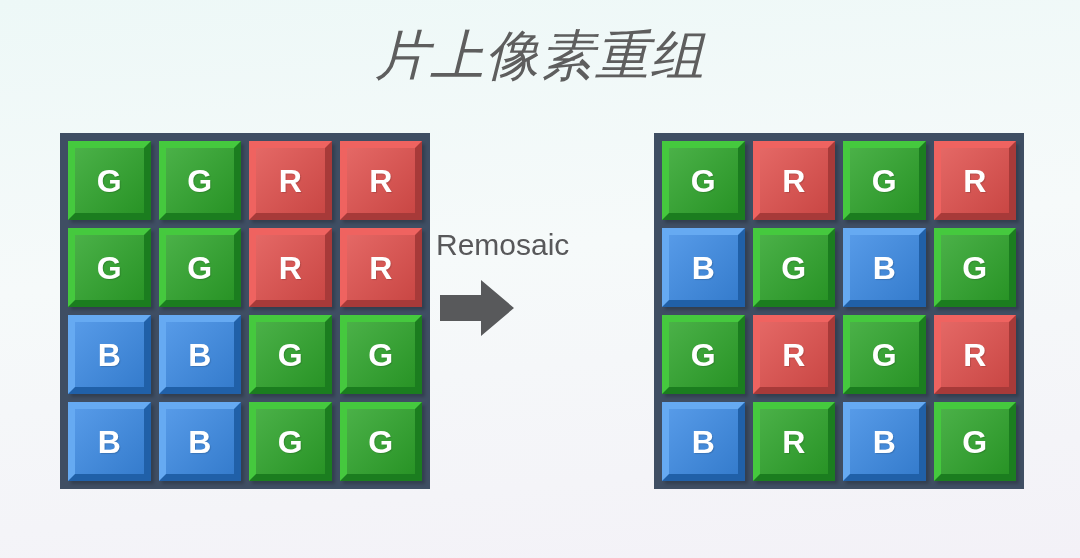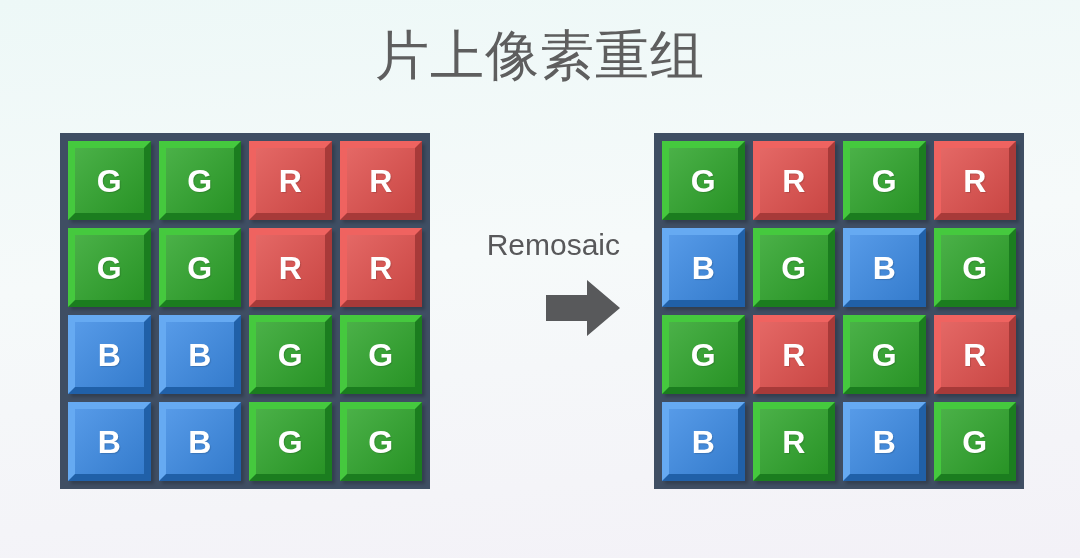--- a/index.html
+++ b/index.html
@@ -18,20 +18,21 @@
     position: absolute;
     top: 26px;
     left: 0;
     width: 100%;
     text-align: center;
     font-size: 54px;
     line-height: 1.1;
     color: var(--title-color);
     font-weight: 400;
     letter-spacing: 1px;
+    font-style: italic;
   }
   .pixel-grid {
     position: absolute;
     top: 133px;
     width: 370px;
     height: 356px;
     background: var(--grid-bg);
     display: grid;
     grid-template-columns: repeat(4, 1fr);
     grid-template-rows: repeat(4, 1fr);
@@ -65,24 +66,24 @@
   .cell.red {
     background-color: var(--red-face);
     border-color: var(--red-light) var(--red-dark) var(--red-dark) var(--red-light);
   }
   .cell.blue {
     background-color: var(--blue-face);
     border-color: var(--blue-light) var(--blue-dark) var(--blue-dark) var(--blue-light);
   }
   .middle {
     position: absolute;
-    left: 420px;
+    left: 436px;
     top: 228px;
     width: 200px;
-    text-align: right;
+    text-align: left;
   }
   .remosaic-label {
     font-size: 30px;
     color: var(--label-color);
     margin: 0 0 18px 0;
     font-weight: 400;
   }
   .arrow-wrap {
     display: inline-block;
     margin-left: 4px;

